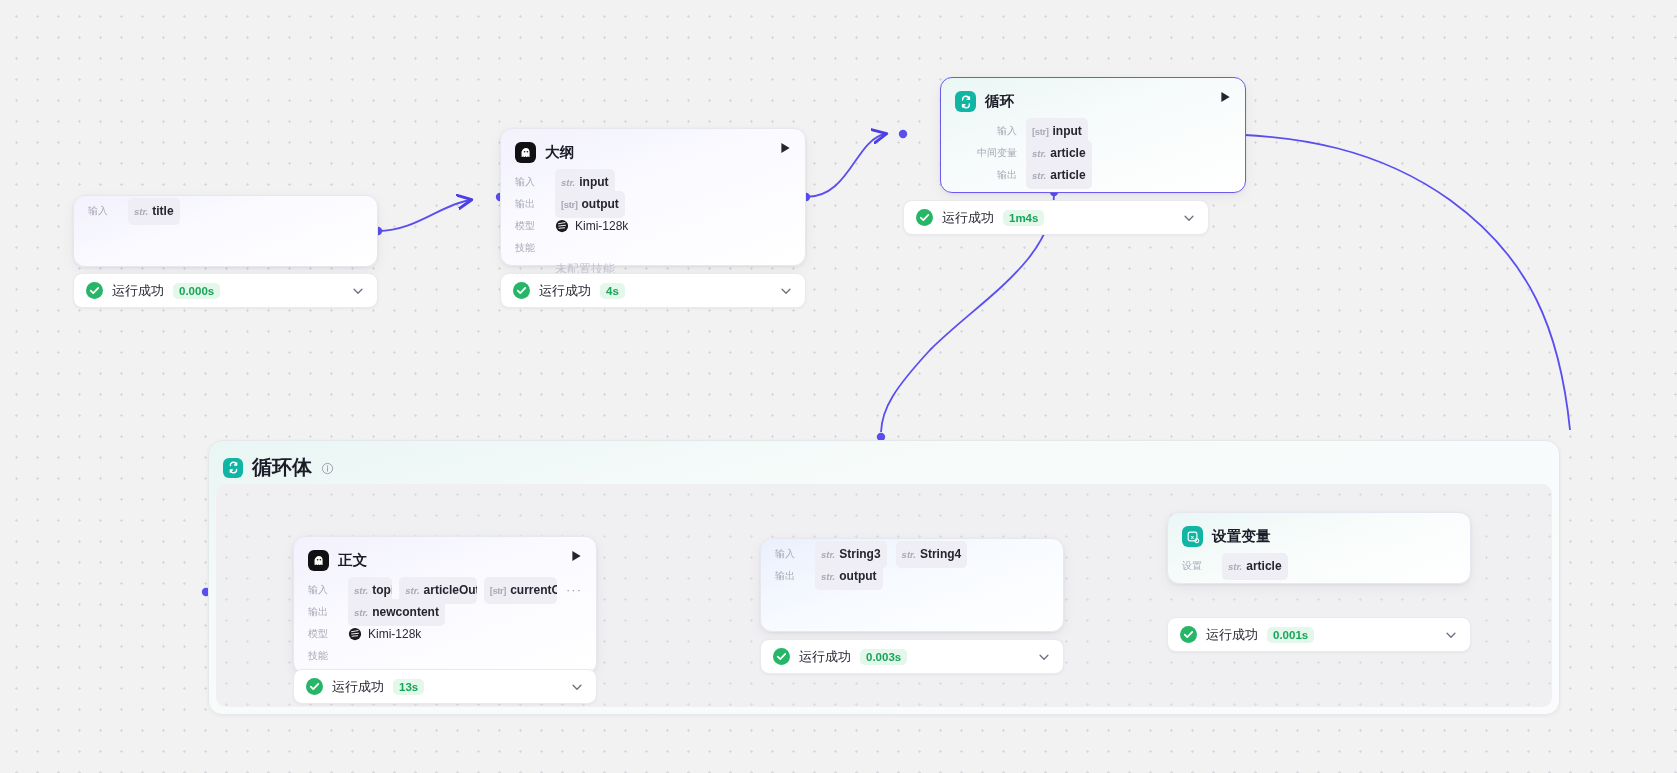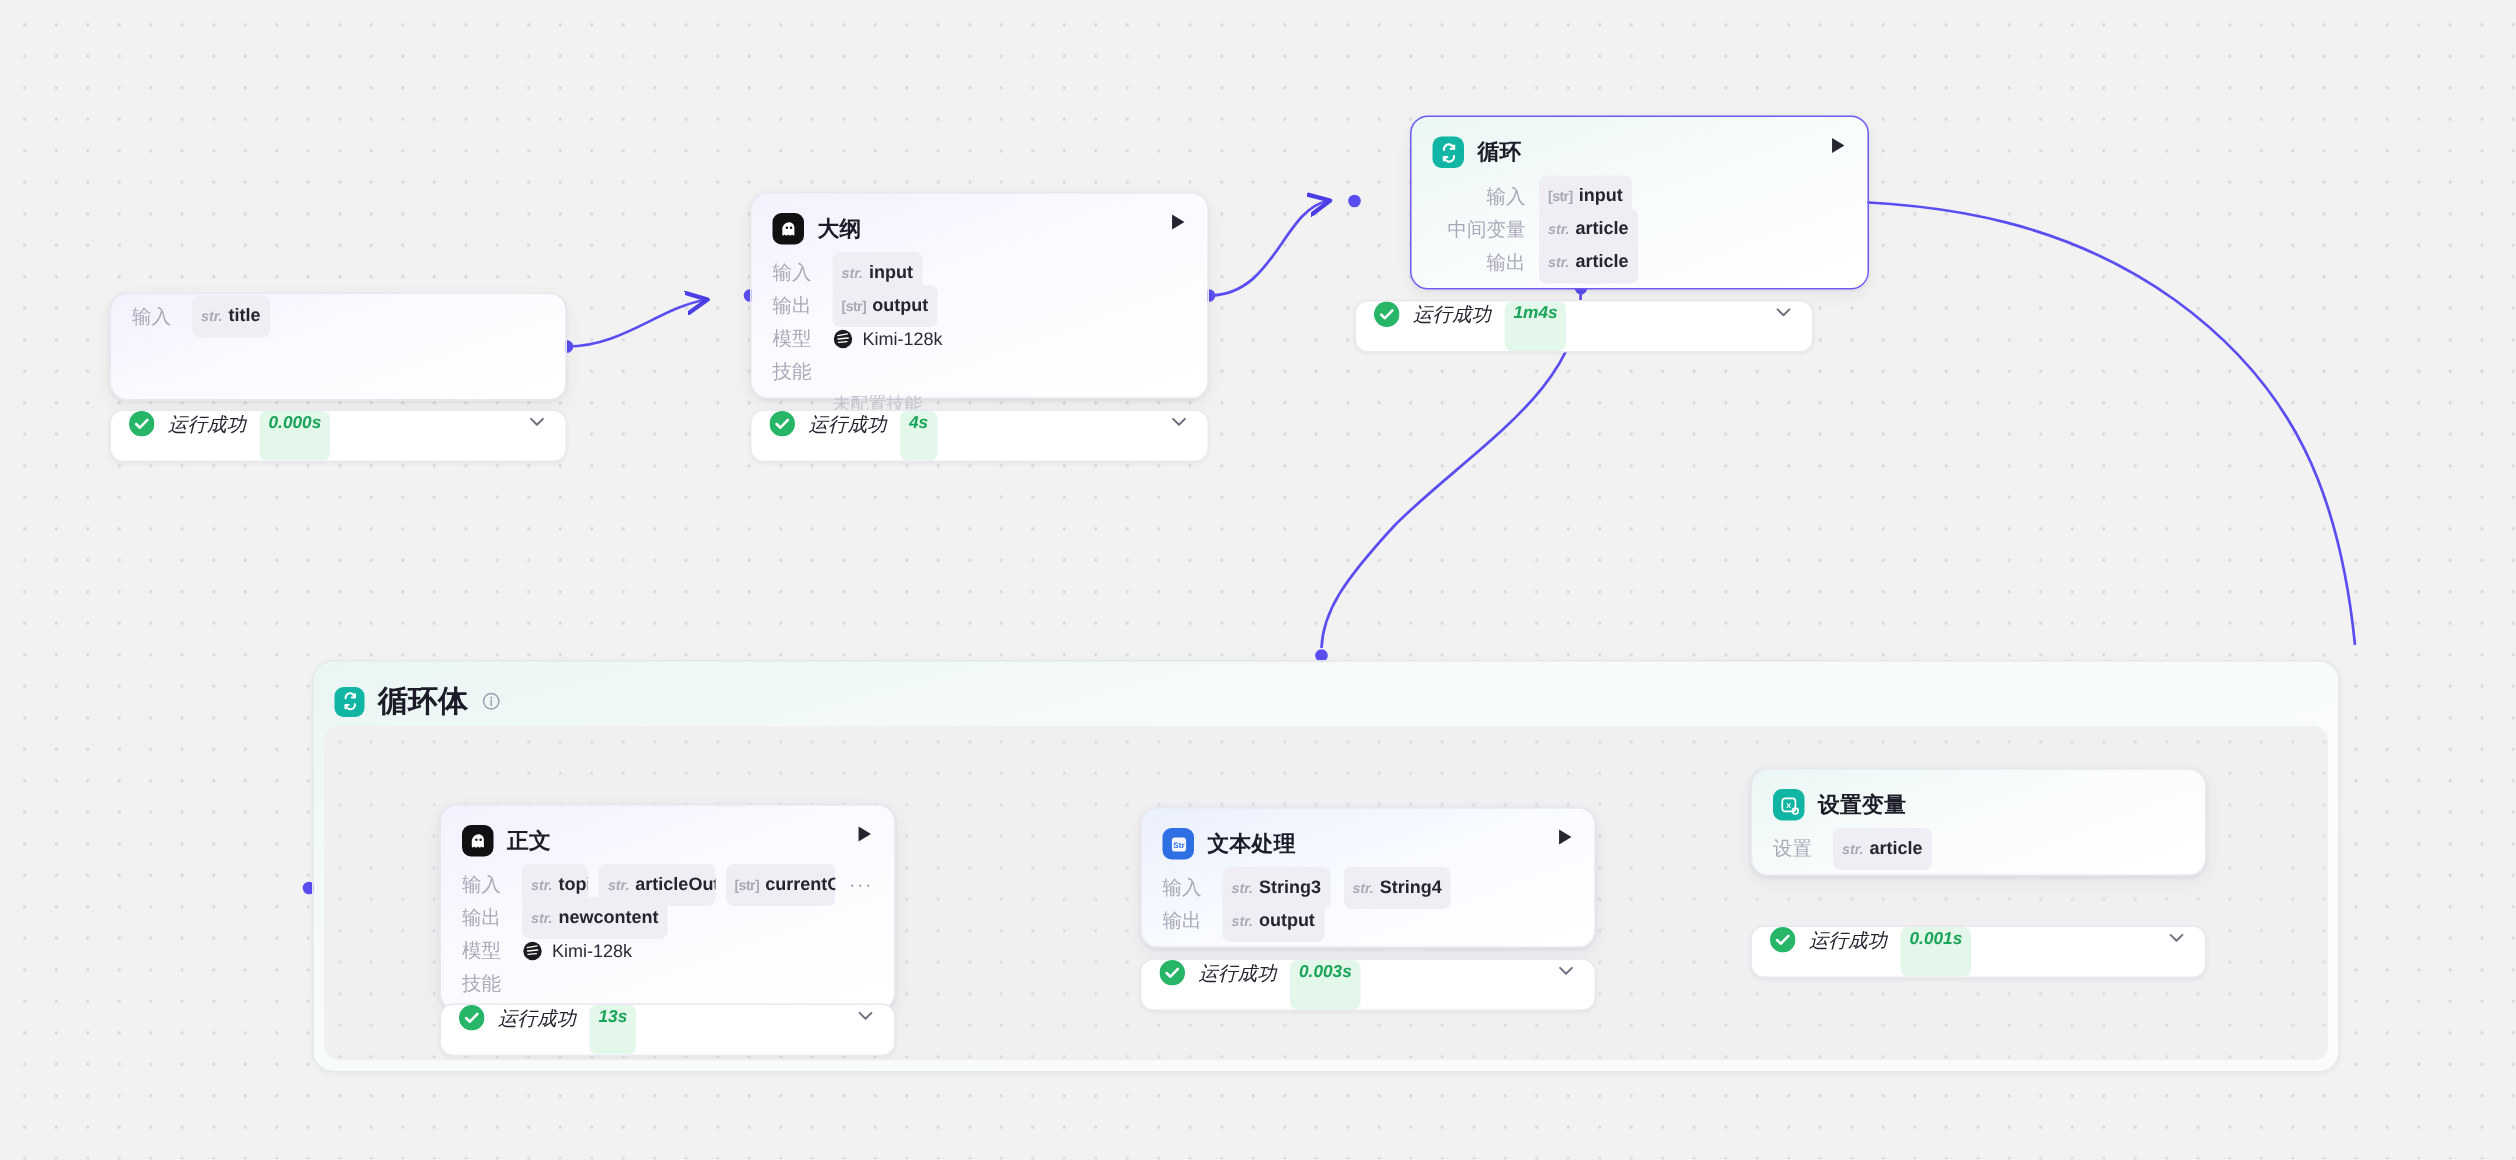--- a/index.html
+++ b/index.html
@@ -47,44 +47,43 @@
     font-size:14.5px;color:#1c1c28;font-weight:600;letter-spacing:.2px;
   }
   .play{
     position:absolute;right:13px;top:50%;transform:translateY(-50%);
     width:14px;height:14px;display:flex;align-items:center;justify-content:center;
     cursor:pointer;
   }
   .play svg{display:block;}
   .rows{padding:4px 14px 13px 14px;}
   .row{display:flex;align-items:center;gap:9px;height:22px;line-height:22px;}
-  .rk{font-size:13px;color:#a9a9b8;white-space:nowrap;min-width:31px;}
+  .rk{font-size:10px;color:#a9a9b8;white-space:nowrap;min-width:31px;}
   .chip{
     display:inline-flex;align-items:baseline;gap:4px;
     background:#eeeef4;border-radius:5px;padding:2px 6px;
     font-size:12px;color:#25252f;font-weight:600;white-space:nowrap;
     max-width:100%;overflow:hidden;
   }
   .chip .ty{font-size:9.5px;color:#aaaab6;font-weight:700;font-style:italic;}
   .chip .ty.arr{font-style:normal;letter-spacing:-.4px;}
   .plain{font-size:12px;color:#2a2a36;display:inline-flex;align-items:center;gap:6px;}
   .muted{font-size:12px;color:#c3c3ce;margin-top:41px;}
   .dots{font-size:13px;color:#9a9aa8;letter-spacing:1px;cursor:pointer;}
   .chiprow{display:flex;align-items:center;gap:7px;overflow:hidden;}
 
   
   .status{
     position:absolute;
     box-sizing:border-box;
     height:35px;
     background:#fff;border:1px solid #e9e9ef;border-radius:9px;
-    display:flex;gap:9px;
+    display:flex;align-items:center;gap:9px;
     padding:0 12px;
     box-shadow:0 1px 3px rgba(22,22,40,.05);
-    font-style:italic;
   }
   .status .txt{font-size:13px;color:#23232e;font-weight:500;}
   .badge{
     background:#e3f7ea;color:#18a558;border-radius:5px;
     font-size:11.5px;font-weight:700;padding:2px 6px;
   }
   .chev{margin-left:auto;cursor:pointer;display:flex;}
   .okicon{width:17px;height:17px;flex:0 0 17px;}
 
   
@@ -400,34 +399,20 @@
     <span class="txt">运行成功</span>
     <span class="badge">13s</span>
     <span class="chev">
       <svg width="14" height="14" viewBox="0 0 16 16" fill="none" stroke="#6f6f80" stroke-width="1.5" stroke-linecap="round" stroke-linejoin="round">
           <path d="M3.5 6 L8 10.5 L12.5 6"></path>
         </svg>
     </span>
   </div>
 
   <div class="node bluenode" style="left:760px;top:538px;width:304px;height:94px;">
-    <div class="node-head">
-      <span class="isq blue">
-        <svg width="14" height="14" viewBox="0 0 16 16">
-            <rect x="2.6" y="2.6" width="10.8" height="10.8" rx="2.4" fill="#fff" opacity=".95"></rect>
-            <text x="8" y="10.3" font-family="Liberation Sans, sans-serif" font-size="6.2" font-weight="700" fill="#2f6fe4" text-anchor="middle">Str</text>
-          </svg>
-      </span>
-      <span class="node-title">文本处理</span>
-      <span class="play">
-        <svg width="11" height="12" viewBox="0 0 12 13">
-            <path d="M1.5 1 L10.5 6.5 L1.5 12 Z" fill="#25252f"></path>
-          </svg>
-      </span>
-    </div>
     <div class="rows">
       <div class="row">
         <span class="rk">输入</span>
         <span class="chip">
           <span class="ty">str.</span>
           <span>String3</span>
         </span>
         <span class="chip">
           <span class="ty">str.</span>
           <span>String4</span>

